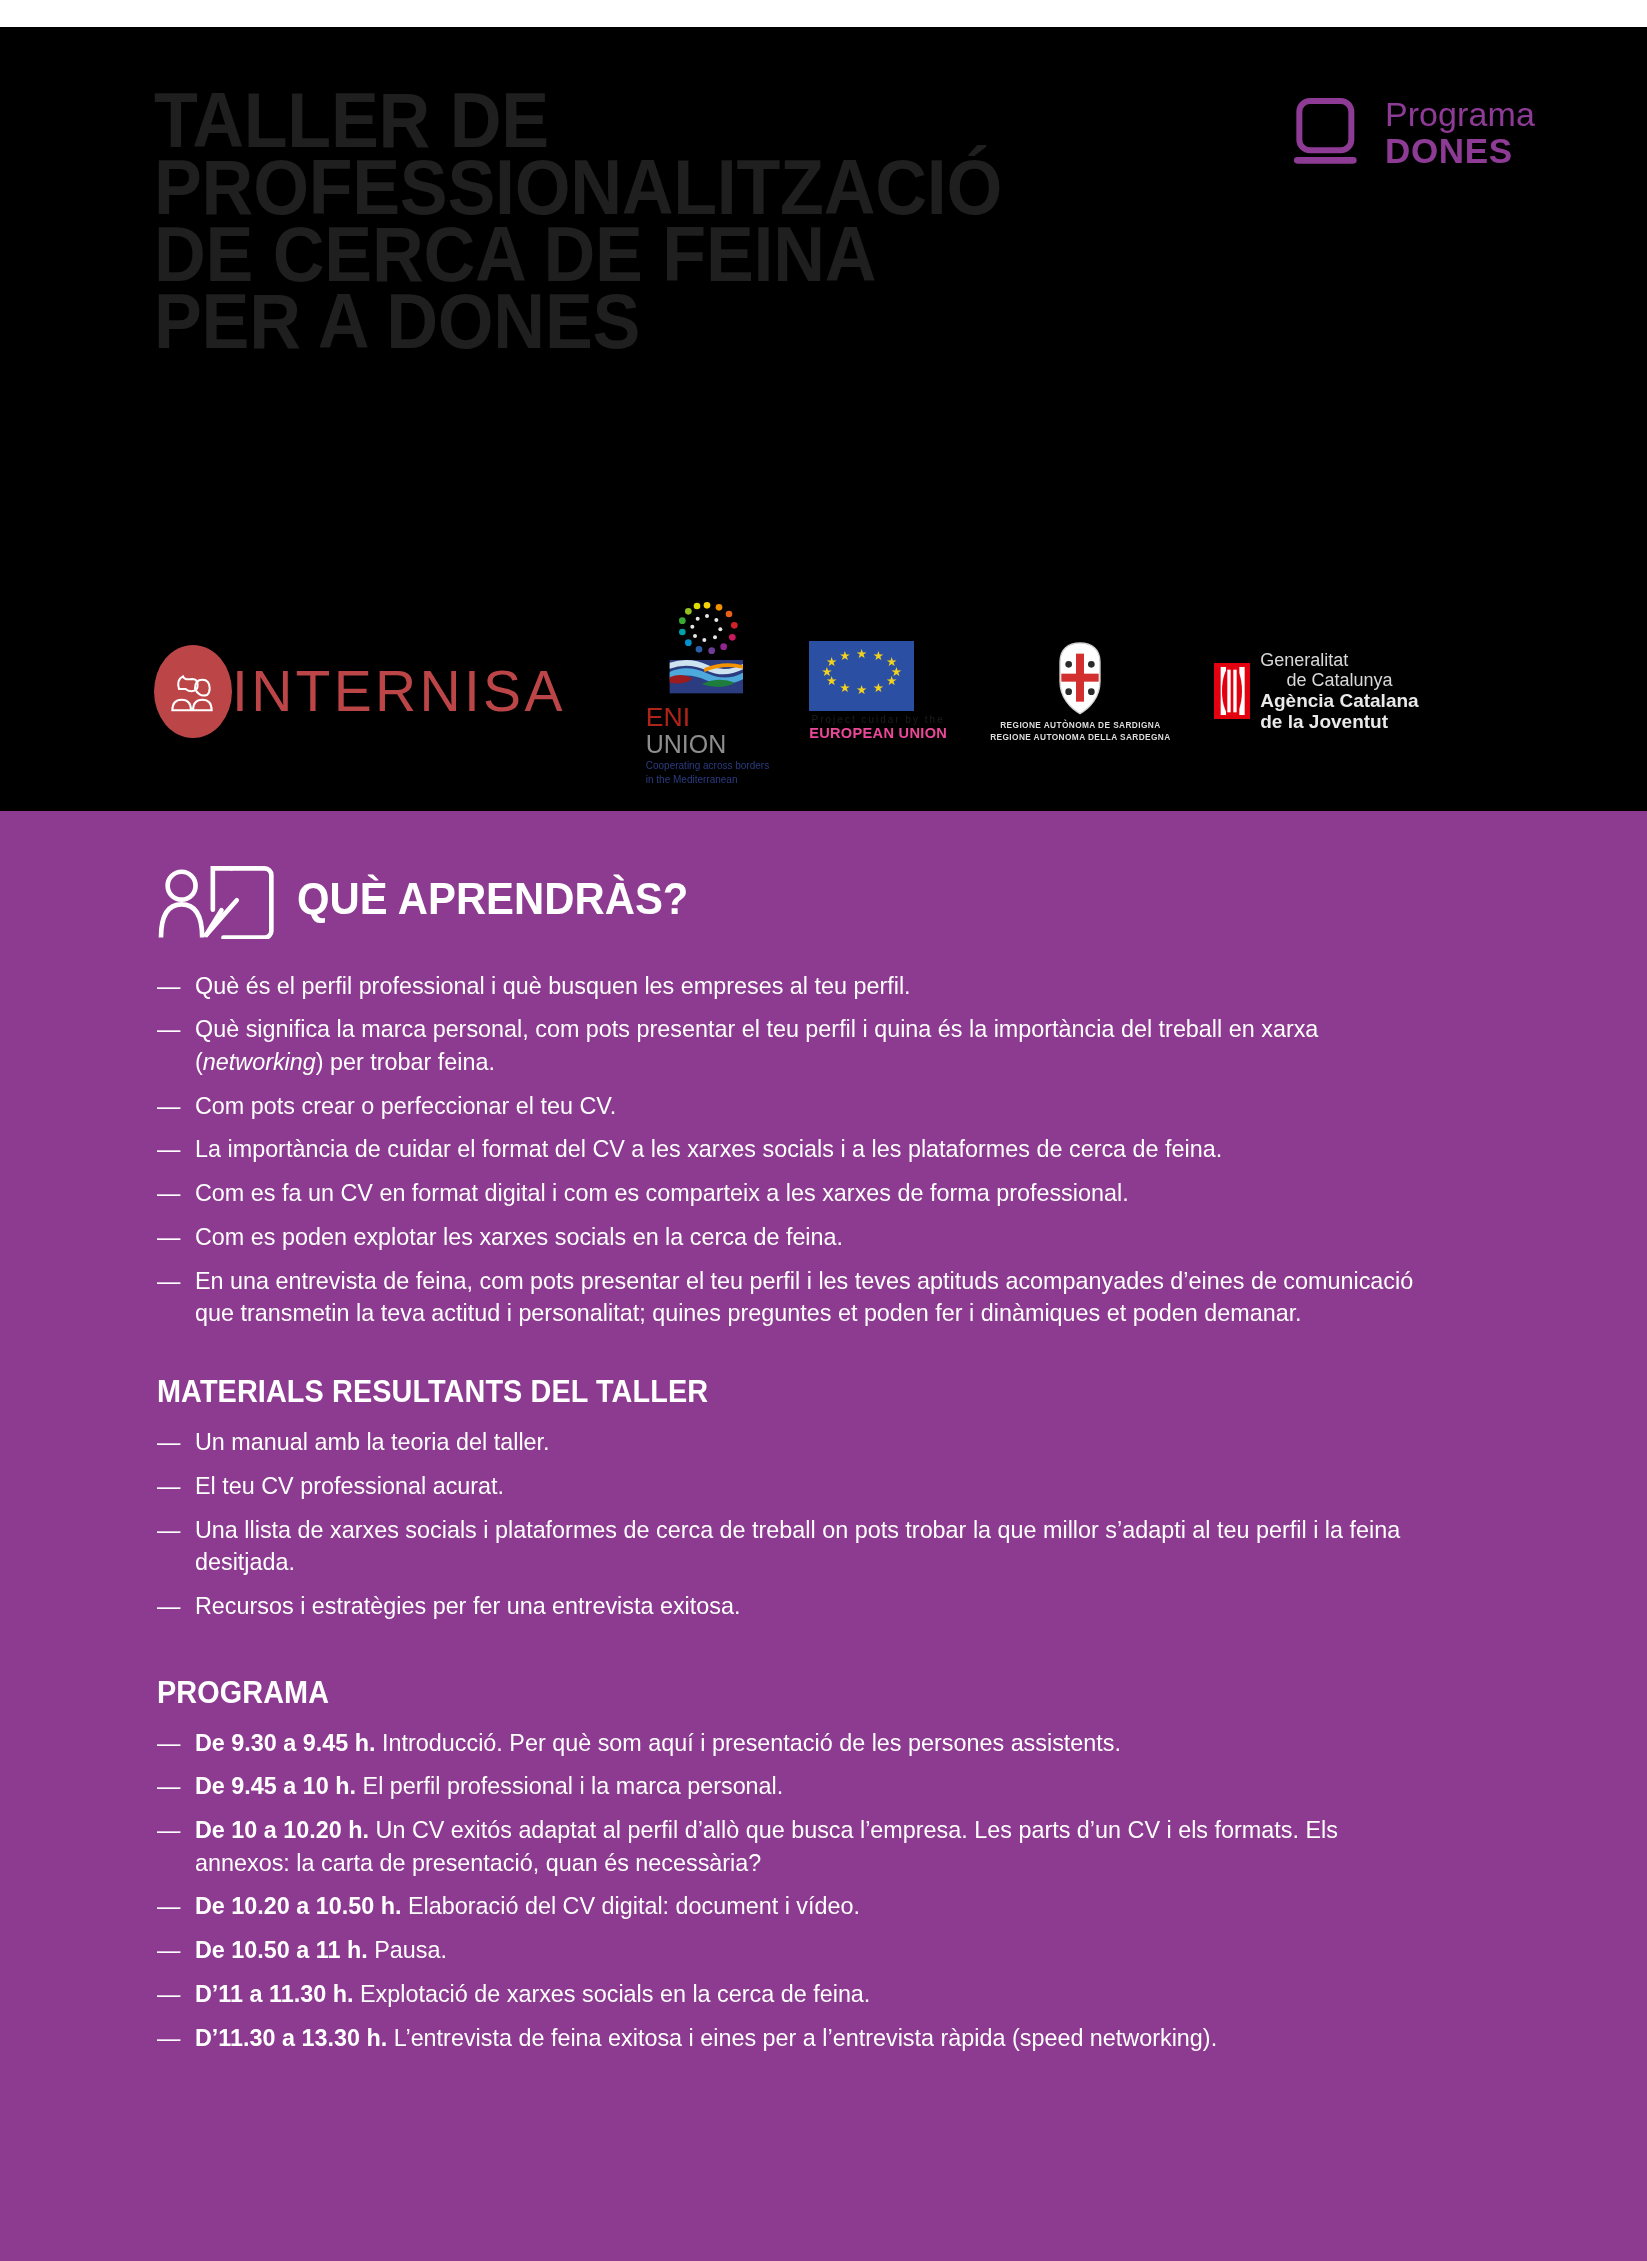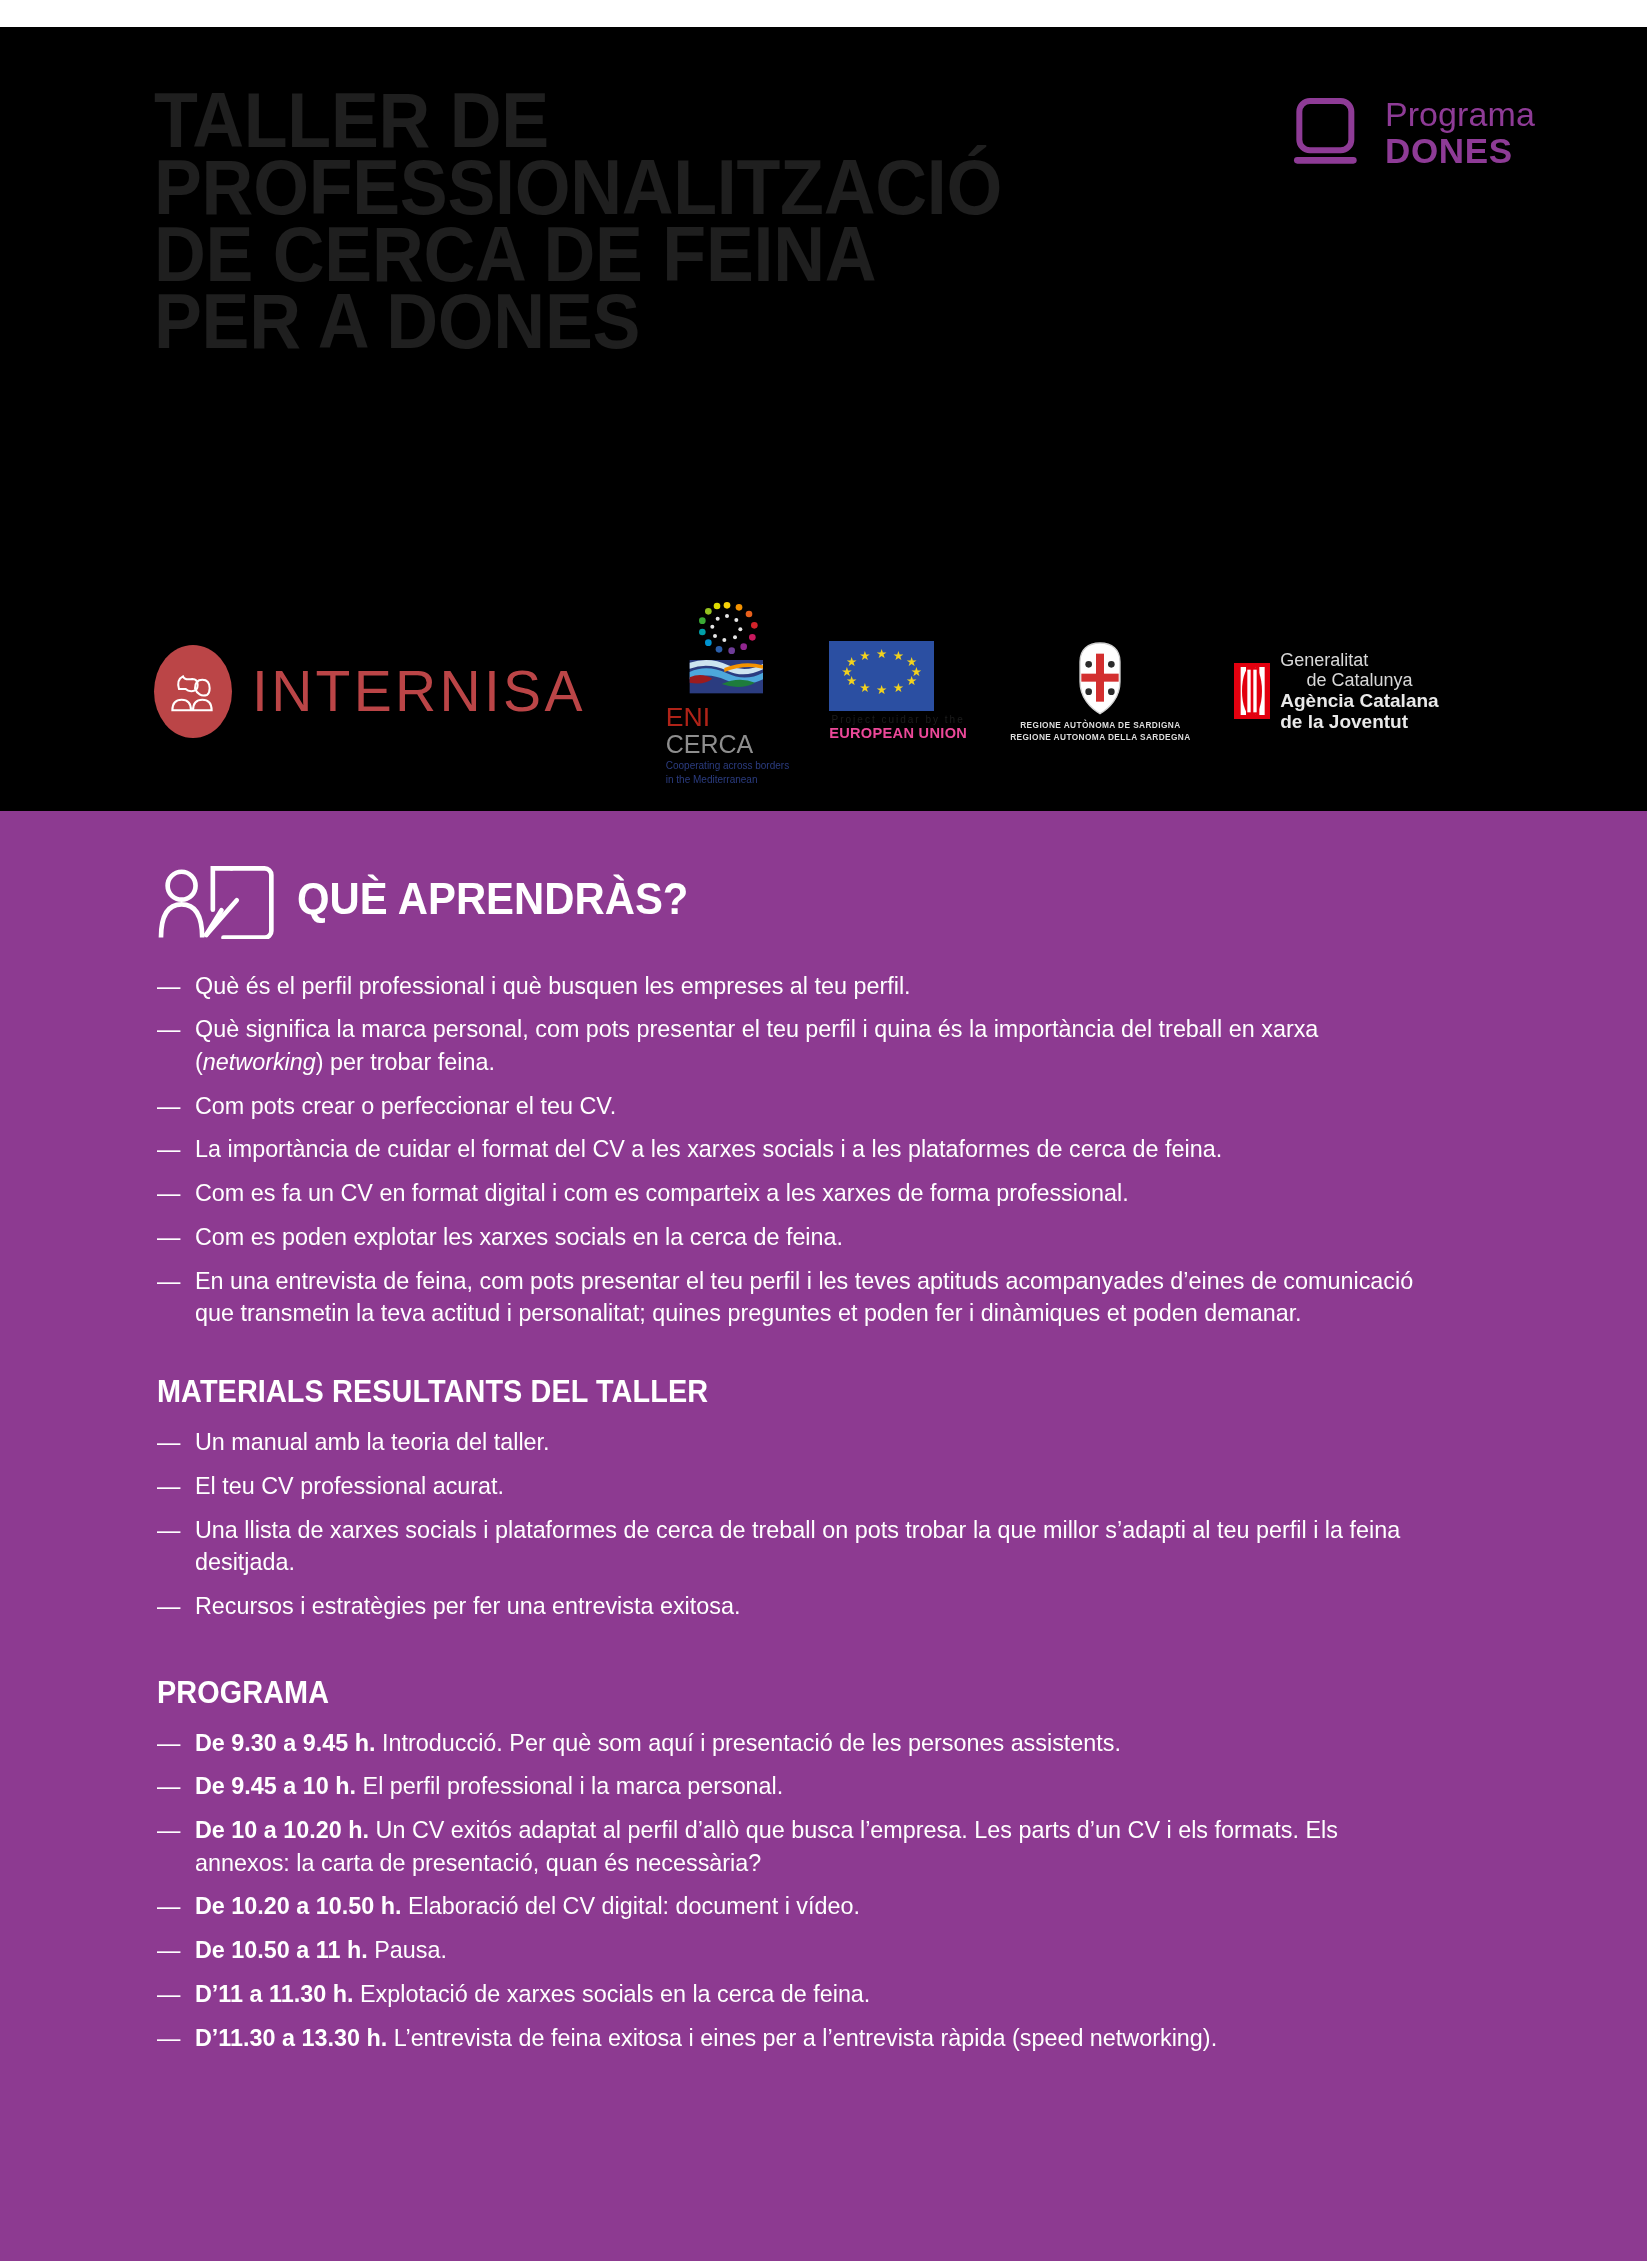--- a/index.html
+++ b/index.html
@@ -81,21 +81,20 @@
     top: 598px;
     height: 133px;
     display: flex;
     align-items: center;
   }
 
   
   .internisa {
     display: flex;
     align-items: center;
-    gap: 20px;
     margin-right: 80px;
   }
   .internisa-badge {
     width: 78px;
     height: 93px;
     background: #BB4547;
     border-radius: 50%;
     display: flex;
     align-items: center;
     justify-content: center;
@@ -294,21 +293,21 @@
           <rect x="10" y="96" width="110" height="50" fill="#2B3C80"></rect>
           <path d="M10 100 q30 -10 58 4 q26 12 52 -2 v8 q-28 14 -54 2 q-28 -13 -56 -3 z" fill="#CDE4F0"></path>
           <path d="M10 114 q26 -12 56 2 q28 13 54 -1 v10 q-28 14 -56 1 q-28 -13 -54 -1 z" fill="#4DA8DC"></path>
           <path d="M10 122 q18 -8 34 2 q-12 10 -34 6 z" fill="#9B1B1E"></path>
           <path d="M58 132 q26 -12 50 -2 q-22 12 -50 2 z" fill="#1E7C3C"></path>
           <path d="M62 108 q30 -12 58 -4 v5 q-28 -7 -58 5 z" fill="#F39200"></path>
         </g>
       </svg>
       <div class="eni-text">
         <span class="eni">ENI</span>
-        <span class="cbcmed">CERCA</span>
+        <span class="cbcmed">UNION</span>
         <span class="tag">Cooperating across borders</span>
         <span class="tag">in the Mediterranean</span>
       </div>
     </div>
 
     <div class="eu-logo">
       <div class="eu-flag">
         <span class="eu-star" style="left:50%;  top:18%;">★</span>
         <span class="eu-star" style="left:66%;  top:21.3%;">★</span>
         <span class="eu-star" style="left:78.6%;top:30.5%;">★</span>

